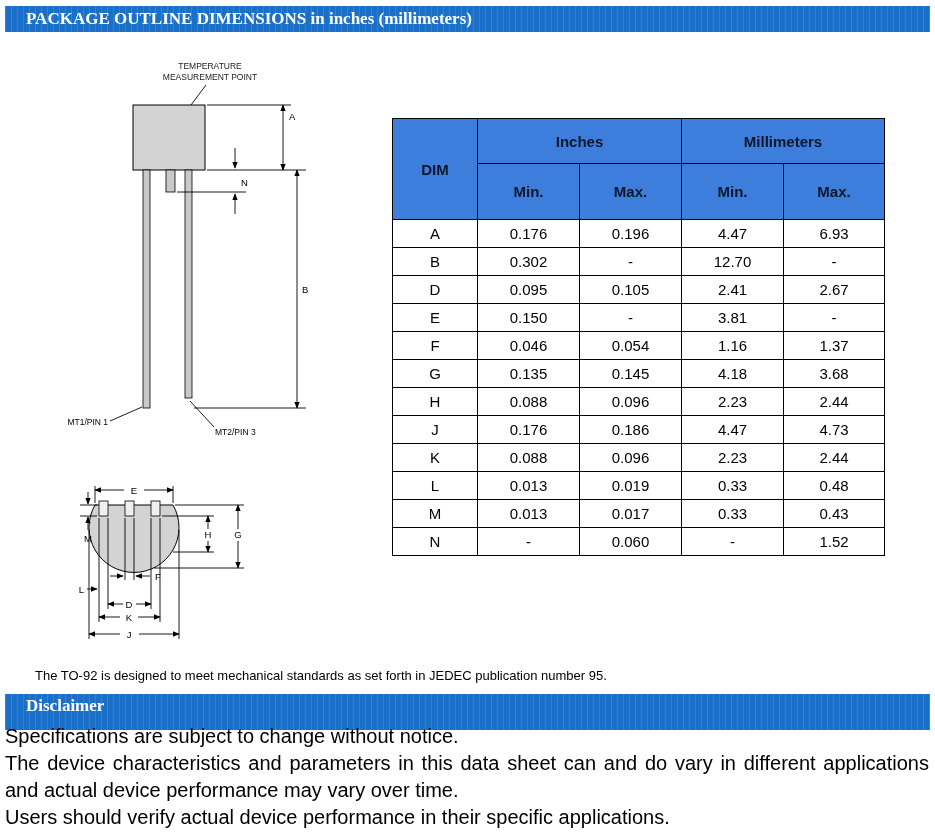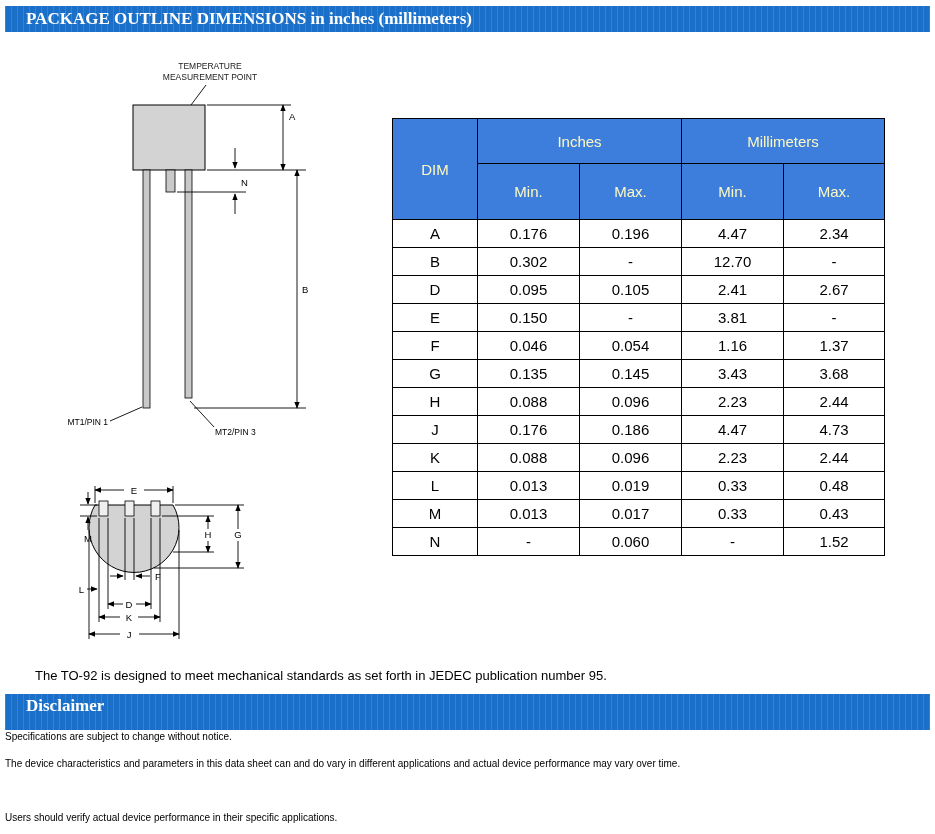--- a/index.html
+++ b/index.html
@@ -19,27 +19,27 @@
   #bar-disclaimer { top:694px; height:36px; line-height:24px; }
 
   svg.drawing { position:absolute; left:38px; top:52px; }
   .dim { stroke:#000; stroke-width:0.9; fill:none; }
 
   table.dims {
     position:absolute; left:392px; top:118px;
     border-collapse:collapse; font-size:15px; table-layout:fixed;
   }
   table.dims th, table.dims td { border:1px solid #000; text-align:center; vertical-align:middle; }
-  table.dims th { background:var(--table-blue, #3d7edd); color:#fef9c3; font-weight:normal; }
+  table.dims th { background:var(--table-blue, #3d7edd); color:#0f172a; font-weight:bold; }
   table.dims thead tr.group th { height:45px; }
   table.dims thead tr.sub th { height:56px; }
   table.dims td { height:28px; background:#fff; }
 
   .note { position:absolute; left:35px; top:668px; font-size:13px; }
-  .disc-text { position:absolute; left:5px; width:924px; font-size:10px; line-height:27px; }
+  .disc-text { position:absolute; left:5px; width:924px; font-size:20px; line-height:27px; }
   #disc-1 { top:723px; }
   #disc-2 { top:750px; text-align:justify; }
   #disc-3 { top:804px; }
 </style>
 </head>
 <body>
 
 <div class="section-bar" id="bar-top">
   <span>PACKAGE OUTLINE DIMENSIONS in inches (millimeters)</span>
 </div>
@@ -188,21 +188,21 @@
       <th>Min.</th>
       <th>Max.</th>
     </tr>
   </thead>
   <tbody>
       <tr>
         <td>A</td>
         <td>0.176</td>
         <td>0.196</td>
         <td>4.47</td>
-        <td>2.34</td>
+        <td>6.93</td>
       </tr>
       <tr>
         <td>B</td>
         <td>0.302</td>
         <td>-</td>
         <td>12.70</td>
         <td>-</td>
       </tr>
       <tr>
         <td>D</td>
@@ -222,21 +222,21 @@
         <td>F</td>
         <td>0.046</td>
         <td>0.054</td>
         <td>1.16</td>
         <td>1.37</td>
       </tr>
       <tr>
         <td>G</td>
         <td>0.135</td>
         <td>0.145</td>
-        <td>3.43</td>
+        <td>4.18</td>
         <td>3.68</td>
       </tr>
       <tr>
         <td>H</td>
         <td>0.088</td>
         <td>0.096</td>
         <td>2.23</td>
         <td>2.44</td>
       </tr>
       <tr>

